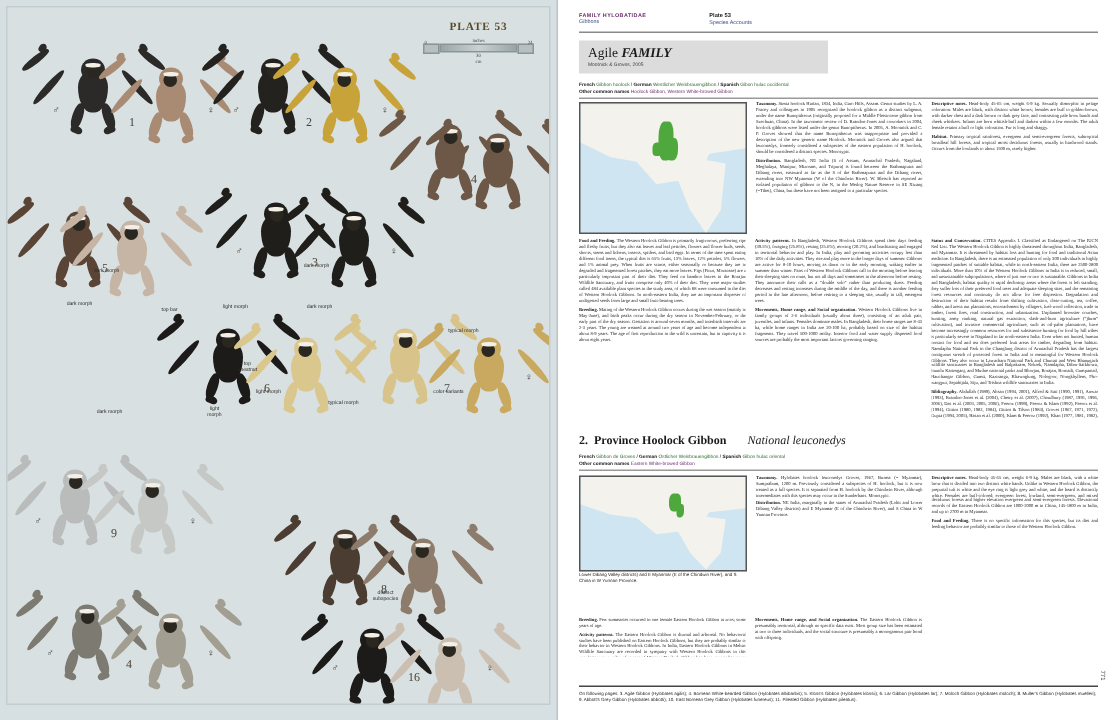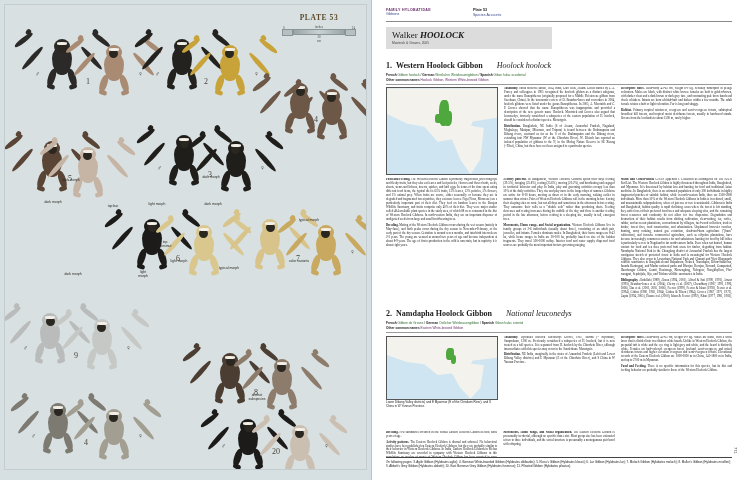--- a/index.html
+++ b/index.html
@@ -553,21 +553,21 @@
             <div class="hand" style="right: -15px; top: 0px; width: 5px; height: 6px; background: rgb(203, 191, 178); transform: rotate(-30deg);"></div>
             <div class="leg" style="left: 10px; top: 40px; width: 7px; height: 18px; background: rgb(203, 191, 178); transform: rotate(18deg);"></div>
             <div class="leg" style="right: 10px; top: 40px; width: 7px; height: 18px; background: rgb(203, 191, 178); transform: rotate(-18deg);"></div>
             <div class="hand" style="left: 6px; top: 55px; width: 8px; height: 5px; background: rgb(203, 191, 178); transform: rotate(20deg);"></div>
             <div class="hand" style="right: 6px; top: 55px; width: 8px; height: 5px; background: rgb(203, 191, 178); transform: rotate(-20deg);"></div>
             <div class="torso" style="left: 11px; top: 18px; width: 20px; height: 28px; background: rgb(203, 191, 178);"></div>
             <div class="head" style="left: 13px; top: 10px; width: 16px; height: 15px; background: rgb(203, 191, 178);"></div>
             <div class="face" style="left: 16.5px; top: 13.5px; width: 9px; height: 9px; background: rgb(42, 38, 32); border-radius: 50%;"></div>
             <div class="brow" style="left: 16px; top: 13px; width: 10px; height: 2.6px; background: rgb(243, 239, 230); border-radius: 40%;"></div>
           </div>
-          <div class="gnum" style="left: 53px; top: 46.4px;">20</div>
+          <div class="gnum" style="left: 53px; top: 46.4px;">16</div>
           <div class="sexm" style="left: 2px; top: 41.6px;">♂</div>
           <div class="sexf" style="right: 2px; top: 41.6px;">♀</div>
         </div>
         <div class="glabel" style="left: 36px; top: 196px; width: 24px;">dark morph</div>
         <div class="glabel" style="left: 96px; top: 200px; width: 24px;">top bar</div>
         <div class="glabel" style="left: 140px; top: 198px; width: 24px;">light morph</div>
         <div class="glabel" style="left: 196px; top: 198px; width: 24px;">dark morph</div>
         <div class="glabel" style="left: 56px; top: 268px; width: 24px;">dark morph</div>
         <div class="glabel" style="left: 148px; top: 236px; width: 24px;">top
 chestnut</div>
@@ -587,32 +587,27 @@
       </div>
       <div class="rh-block">
         <div class="rh-b1">Plate 53</div>
         <div class="rh-b2">Species Accounts</div>
       </div>
     </div>
     <div class="rule"></div>
 
     <div class="genus-bar">
       <div class="genus-line">
-        <span>Walker</span>
-        <i>HOOLOCK</i>
+        <span>Agile</span>
+        <i>FAMILY</i>
       </div>
       <div class="genus-auth">Mootnick &amp; Groves, 2005</div>
     </div>
 
     <div>
-      <div class="sp-head">
-        <span class="sp-title">1.</span>
-        <span class="sp-title">Western Hoolock Gibbon</span>
-        <span class="sp-sci">Hoolock hoolock</span>
-      </div>
       <div class="sp-names">
         <b>French</b>
         <span class="fr">Gibbon hoolock</span> /
         <b>German</b>
         <span class="de">Westlicher Weisbrauengibbon</span> /
         <b>Spanish</b>
         <span class="es">Gibon hulac occidental</span>
         <br>
         <b>Other common names</b>
         <span class="oth">Hoolock Gibbon, Western White-browed Gibbon</span>
@@ -651,21 +646,21 @@
         <div class="col" style="height:120px;overflow:hidden" id="sp1-c6">
             <p style="margin: 0px 0px 2px;"><b>Status and Conservation.</b> CITES Appendix I. Classified as Endangered on The IUCN Red List. The Western Hoolock Gibbon is highly threatened throughout India, Bangladesh, and Myanmar. It is threatened by habitat loss and hunting for food and traditional Asian medicine. In Bangladesh, there is an estimated population of only 300 individuals in highly fragmented patches of suitable habitat, while in north-eastern India, there are 2500-2800 individuals. More than 10% of the Western Hoolock Gibbons in India is in reduced, small, and unsustainable subpopulations, where of just one or two is sustainable. Gibbons in India and Bangladesh, habitat quality is rapid declining: areas where the forest is left standing, they suffer loss of their preferred food trees and adequate sleeping sites, and the remaining forest resources and continuity do not allow for free dispersion. Degradation and destruction of their habitat results from shifting cultivation, clear-cutting, tea, coffee, rubber, and areca nut plantations, encroachment by villagers, fuel-wood collection, trade in timber, forest fires, road construction, and urbanization. Unplanned browsier couches, hunting, army ranking, natural gas extraction, slash-and-burn agriculture (“jhum” cultivation), and invasive commercial agriculture, such as oil-palm plantations, have become increasingly common resources for and subsistence hunting for food by hill tribes is particularly severe in Nagaland in far north-eastern India. Even when not hunted, human contact for food and tea does preferred fruit areas for timber, degrading from habitat. Namdapha National Park in the Changlang district of Arunachal Pradesh has the largest contiguous stretch of protected forest in India and is meaningful for Western Hoolock Gibbons. They also occur in Lawachara National Park and Chunati and West Bhanugach wildlife sanctuaries in Bangladesh and Balpakram, Nokrek, Namdapha, Dibru-Saikhowa, Inundu Karimganj, and Mudne national parks and Bhorjan, Borajan, Bornadi, Gumpaniad, Hauchangar Gibbon, Gumti, Kaziranga, Khawnglung, Nologoor, Nongkhyllem, Pho-wangpui, Sepahijala, Siju, and Trishna wildlife sanctuaries in India.</p>
             <p style="margin: 0px 0px 2px;"><b>Bibliography.</b> Abdullah (1989), Ahsan (1994, 2001), Alfred &amp; Sati (1990, 1991), Anwar (1993), Brandon-Jones et al. (2004), Chetry et al. (2007), Choudhury (1987, 1991, 1996, 2006), Das et al. (2003, 2005, 2006), Feeroz (1999), Feeroz &amp; Islam (1992), Feeroz et al. (1994), Gittins (1980, 1982, 1984), Gittins &amp; Tilson (1984), Groves (1967, 1971, 1972), Gupta (1994, 2005), Hasan et al. (2000), Islam &amp; Feeroz (1992), Khan (1977, 1981, 1982), Kumar et al. (2002), Molur et al. (2005), Mootnick (2006), Mootnick &amp; Groves (2005), Mukherjee (1982), Nath (1984), Siddiqi (1986), Tilson (1979), Walker et al. (2005), Zhang (1998).</p>
           </div>
       </div>
     </div>
 
     <div style="margin-top:4px">
       <div class="sp-head">
         <span class="sp-title">2.</span>
-        <span class="sp-title">Namdapha Hoolock Gibbon</span>
+        <span class="sp-title">Province Hoolock Gibbon</span>
         <span class="sp-sci">National leuconedys</span>
       </div>
       <div class="sp-names">
         <b>French</b>
         <span class="fr">Gibbon de Groves</span> /
         <b>German</b>
         <span class="de">Ostlicher Weisbrauengibbon</span> /
         <b>Spanish</b>
         <span class="es">Gibon hulac oriental</span>
         <br>

